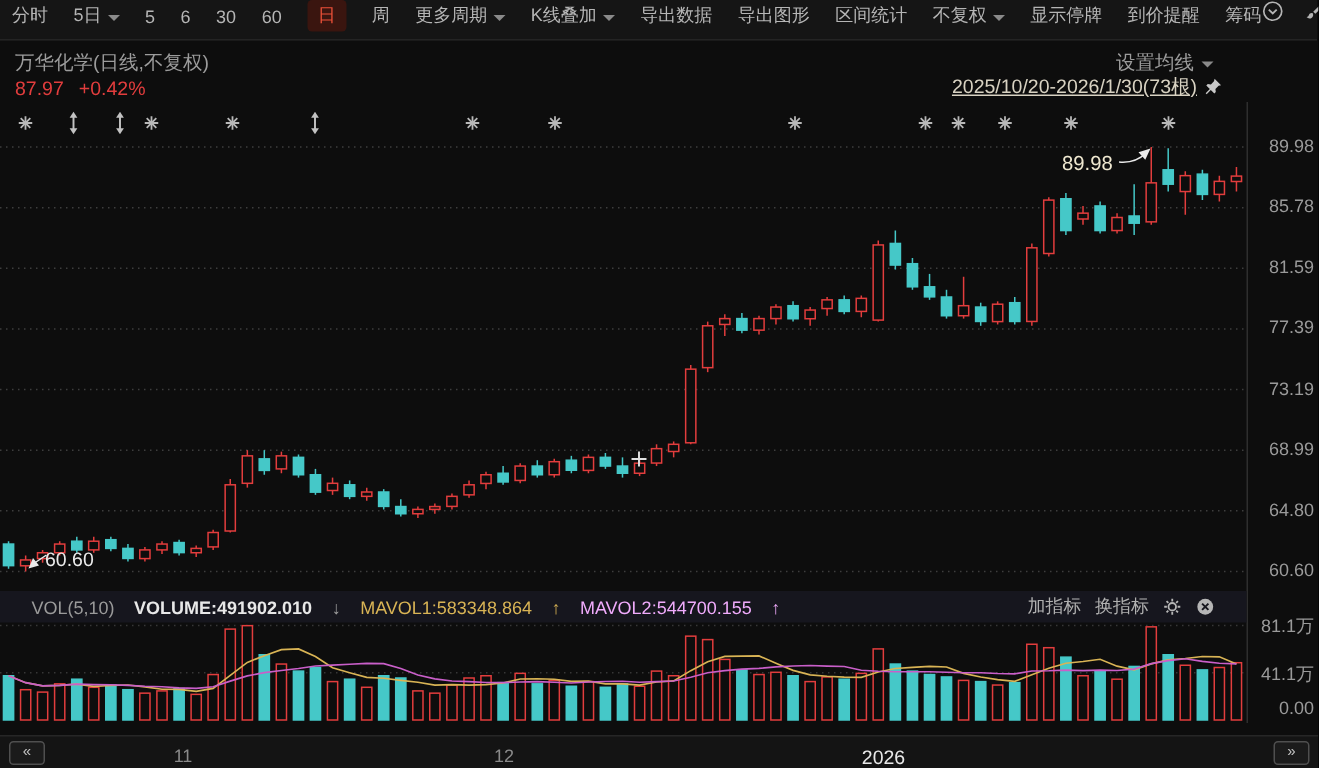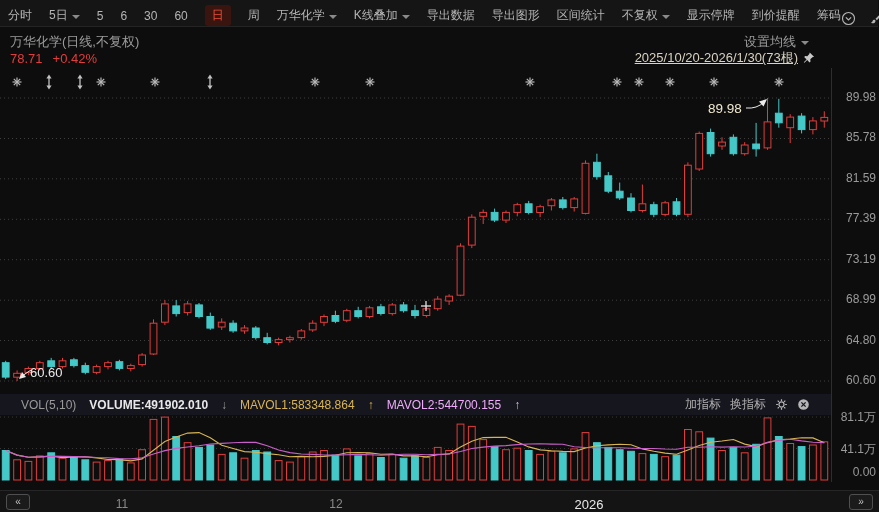--- a/index.html
+++ b/index.html
@@ -1,20 +1,20 @@
 <!DOCTYPE html>
 <html><head>
 <meta charset="utf-8">
 <style>
   html,body{margin:0;padding:0;background:#000;}
   .app{position:relative;width:879px;height:512px;background:#0d0d0d;overflow:hidden;
        font-family:"Liberation Sans",sans-serif;-webkit-font-smoothing:antialiased;}
   
   .toolbar{position:absolute;top:0;left:0;width:878px;height:27px;background:#151515;
-           border-bottom:1px solid #242424;display:flex;align-items:flex-end;padding:0 8px;box-sizing:border-box;}
+           border-bottom:1px solid #242424;display:flex;align-items:flex-start;padding:0 8px;box-sizing:border-box;}
   .tb-items{display:flex;align-items:center;gap:17px;font-size:12px;color:#b5b5b5;white-space:nowrap;}
   .tb-item{display:inline-flex;align-items:center;gap:4px;cursor:pointer;}
   .tb-item.active{color:#ea5038;background:#3a150f;border-radius:3px;padding:2px 7px;}
   .caret{width:0;height:0;border-left:4px solid transparent;border-right:4px solid transparent;
          border-top:4px solid #8a8a8a;display:inline-block;margin-top:2px;}
   .tb-icons{margin-left:auto;display:flex;align-items:center;gap:13px;padding-right:4px;}
   .icon-btn{display:inline-flex;align-items:center;cursor:pointer;}
   
   .stock-title{position:absolute;top:33px;left:10px;font-size:13px;color:#9c9c9c;}
   .price-row{position:absolute;top:51px;left:10px;font-size:13px;color:#e23d3d;display:flex;gap:10px;}
@@ -69,21 +69,21 @@
         <span class="tb-item">
           <span>60</span>
         </span>
         <span class="tb-item active">
           <span>日</span>
         </span>
         <span class="tb-item">
           <span>周</span>
         </span>
         <span class="tb-item">
-          <span>万华化学</span>
+          <span>更多周期</span>
           <span class="caret"></span>
         </span>
         <span class="tb-item">
           <span>K线叠加</span>
           <span class="caret"></span>
         </span>
         <span class="tb-item">
           <span>导出数据</span>
         </span>
         <span class="tb-item">
@@ -118,21 +118,21 @@
             <path d="M13.6 1.6l-6.2 6.2 1.6 1.6 6.2-6.2c.5-.5.5-1.1 0-1.6-.5-.5-1.1-.5-1.6 0z" fill="#b5b5b5"></path>
             <path d="M6.9 8.8c-1.2-.3-2.5.3-2.8 1.5-.2.9-.9 1.4-1.8 1.6 1 1 2.6 1.3 3.8.6 1-.5 1.5-1.7 1.2-2.7z" fill="#b5b5b5"></path>
           </svg>
       </span>
 
     </div>
   </div>
 
   <div class="stock-title">万华化学(日线,不复权)</div>
   <div class="price-row">
-    <span>78.71</span>
+    <span>87.97</span>
     <span>+0.42%</span>
   </div>
   <div class="ma-setting">
     <span>设置均线</span>
     <span class="caret"></span>
   </div>
   <div class="range-row">
     <span class="range-link">2025/10/20-2026/1/30(73根)</span>
     <span class="icon-btn">
       <svg width="13" height="14" viewBox="0 0 16 16">

